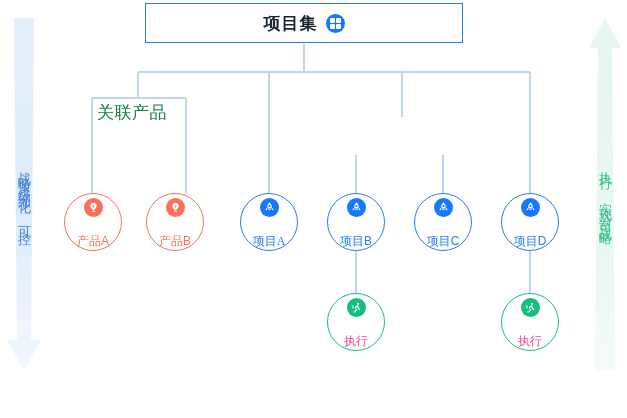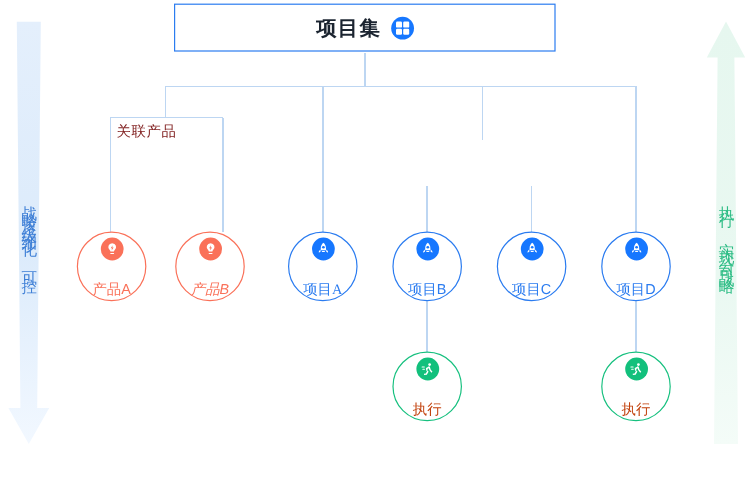--- a/index.html
+++ b/index.html
@@ -40,41 +40,41 @@
     position:absolute;width:5px;height:5px;border-radius:1px;background:#fff;
   }
   .grid-icon i:nth-child(1){left:4px;top:4px;}
   .grid-icon i:nth-child(2){right:4px;top:4px;}
   .grid-icon i:nth-child(3){left:4px;bottom:4px;}
   .grid-icon i:nth-child(4){right:4px;bottom:4px;}
 
   
   #label-related{
     position:absolute;left:97px;top:101px;
-    font-size:12px;color:#7f1d1d;
+    font-size:17px;color:#15803d;
     letter-spacing:.5px;
     white-space:nowrap;
   }
 
   
   .circle{
     position:absolute;
     width:58px;height:58px;border-radius:50%;
     box-sizing:border-box;
     border:1.4px solid #2b7cf0;
     background:#ffffff;
     display:flex;flex-direction:column;
     align-items:center;justify-content:center;
     gap:18px;
   }
   .circle .cap{font-size:12px;line-height:1;color:#2b7cf0;white-space:nowrap;}
   .circle.product{border-color:#fa7159;}
   .circle.product .cap{color:#fa7159;}
   .circle.exec{border-color:#17c07f;}
-  .circle.exec .cap{color:#c2410c;}
+  .circle.exec .cap{color:#ec4899;}
 
   .badge{
     width:19px;height:19px;border-radius:50%;
     display:flex;align-items:center;justify-content:center;
     flex:0 0 auto;
   }
   .badge.blue{background:#1677ff;}
   .badge.orange{background:#fa7159;}
   .badge.green{background:#12c07c;}
   .badge svg{display:block;}
@@ -193,21 +193,21 @@
       <div class="circle product" style="left: 64px; top: 193px;">
         <span class="badge orange">
           <svg width="13" height="13" viewBox="0 0 24 24" aria-hidden="true">
             <path fill="#ffffff" d="M12 3a6 6 0 0 0-3.6 10.8c.5.4.8 1 .8 1.6v.6h5.6v-.6c0-.6.3-1.2.8-1.6A6 6 0 0 0 12 3z"></path>
             <rect x="9" y="18" width="6" height="1.8" rx=".9" fill="#ffffff"></rect>
             <path fill="#fa7159" d="M12.7 6.2l-3 4.6h2l-.6 3.4 3.1-4.7h-2.1z"></path>
           </svg>
         </span>
         <span class="cap">产品A</span>
       </div>
-      <div class="circle product" style="left: 146px; top: 193px; font-style: italic;">
+      <div class="circle product" style="left: 146px; top: 193px;">
         <span class="badge orange">
           <svg width="13" height="13" viewBox="0 0 24 24" aria-hidden="true">
             <path fill="#ffffff" d="M12 3a6 6 0 0 0-3.6 10.8c.5.4.8 1 .8 1.6v.6h5.6v-.6c0-.6.3-1.2.8-1.6A6 6 0 0 0 12 3z"></path>
             <rect x="9" y="18" width="6" height="1.8" rx=".9" fill="#ffffff"></rect>
             <path fill="#fa7159" d="M12.7 6.2l-3 4.6h2l-.6 3.4 3.1-4.7h-2.1z"></path>
           </svg>
         </span>
         <span class="cap">产品B</span>
       </div>
       <div class="circle project" style="left: 240px; top: 193px; font-family: Liberation Serif, serif;">

